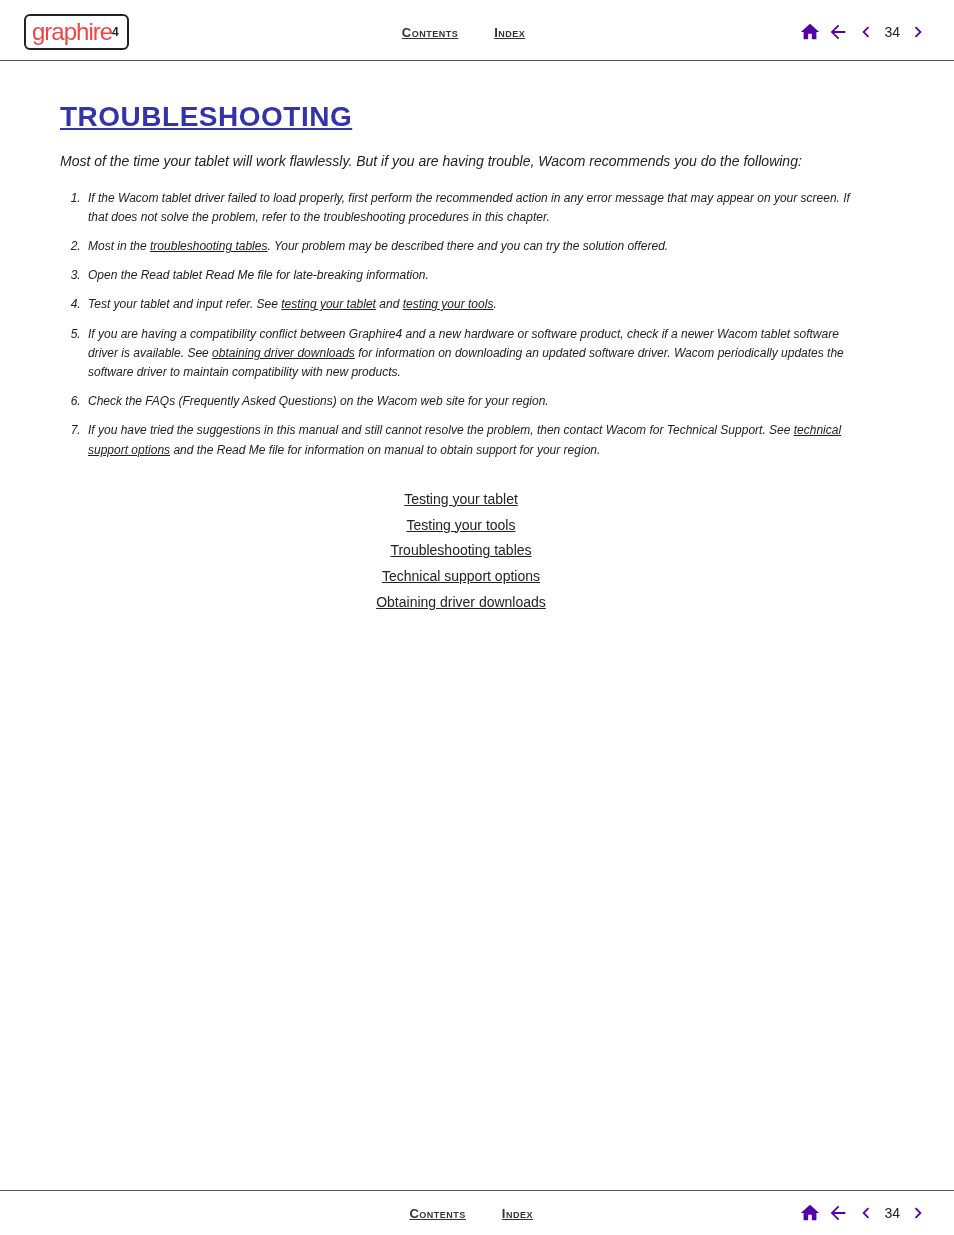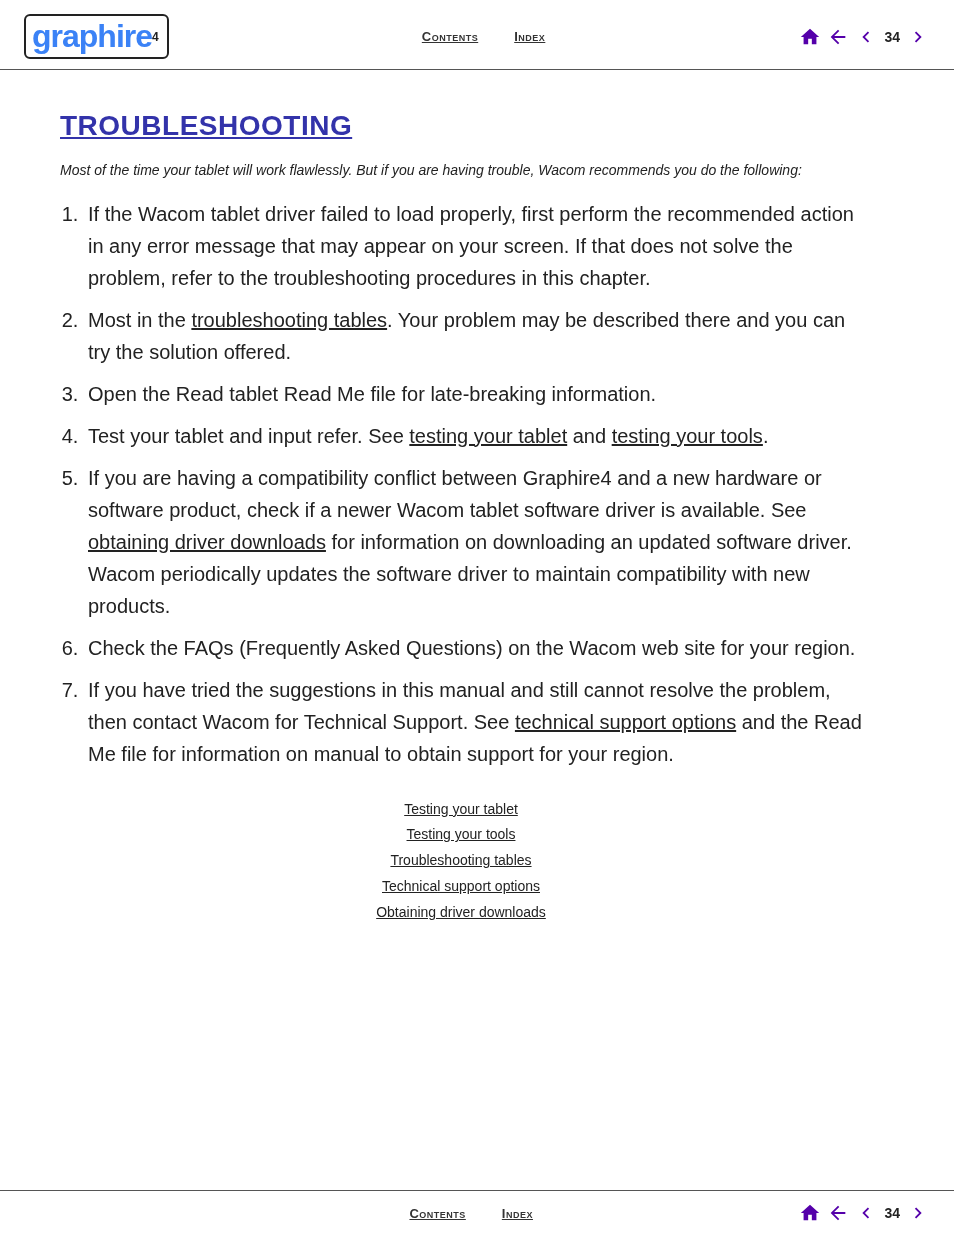--- a/index.html
+++ b/index.html
@@ -18,23 +18,23 @@
       align-items: center;
       justify-content: space-between;
       padding: 14px 24px 10px 24px;
       border-bottom: 1.5px solid #555;
     }
     .logo-area {
       display: flex;
       align-items: center;
     }
     .logo-text {
-      font-size: 32px;
-      font-weight: 700;
-      color: #3b82f6;
+      font-size: 24px;
+      font-weight: 400;
+      color: #ef4444;
       font-family: Arial Black, Arial, sans-serif;
       letter-spacing: -1px;
     }
     .logo-sub {
       font-size: 12px;
       font-weight: bold;
       color: #222;
       vertical-align: super;
       font-family: Arial, sans-serif;
     }
@@ -66,21 +66,21 @@
       justify-content: center;
       cursor: pointer;
     }
     .nav-icon svg {
       width: 22px;
       height: 22px;
       fill: #5500aa;
     }
     .page-num {
       font-size: 14px;
-      font-weight: bold;
+      font-weight: normal;
       color: #222;
       margin: 0 2px;
     }
 
     
     .main-content {
       padding: 40px 92px 30px 60px;
     }
 
     .page-title {
@@ -99,24 +99,25 @@
       line-height: 1.55;
       margin-bottom: 16px;
       font-style: italic;
     }
 
     ol {
       margin-left: 24px;
       margin-bottom: 16px;
     }
     ol li {
-      font-size: 20px;
+      font-size: 12px;
       line-height: 1.6;
       margin-bottom: 10px;
       padding-left: 4px;
+      font-style: italic;
     }
     ol li a, .link {
       color: #222;
       text-decoration: underline;
     }
 
     .links-section {
       margin-top: 28px;
       margin-left: 0;
       display: flex;

